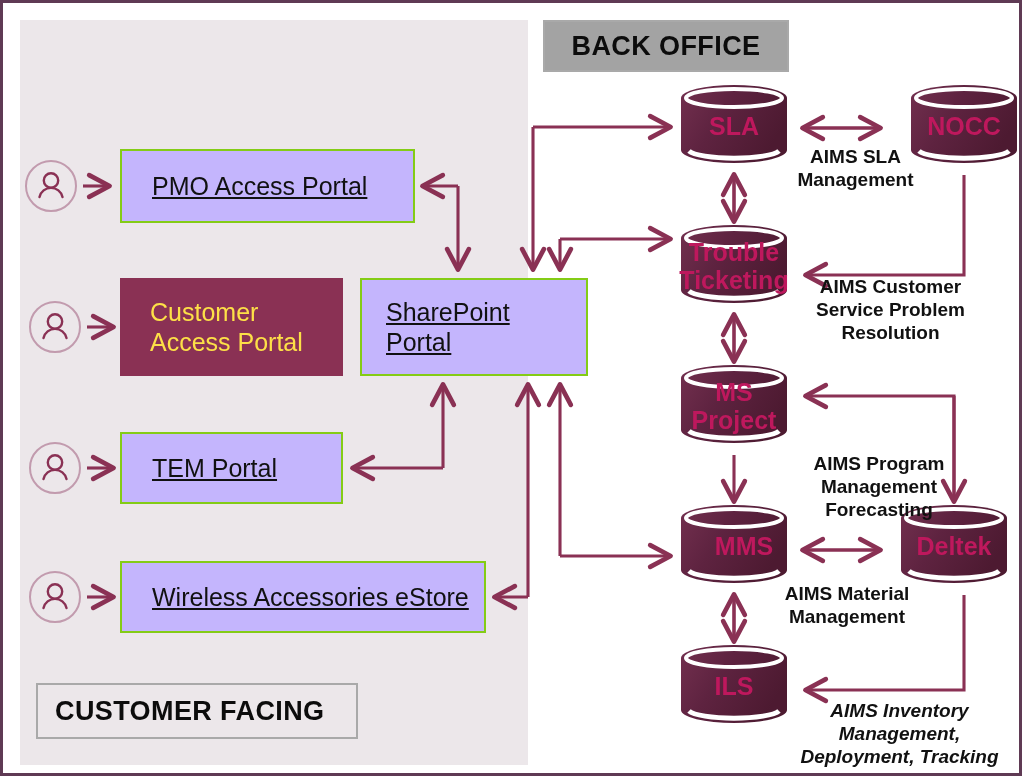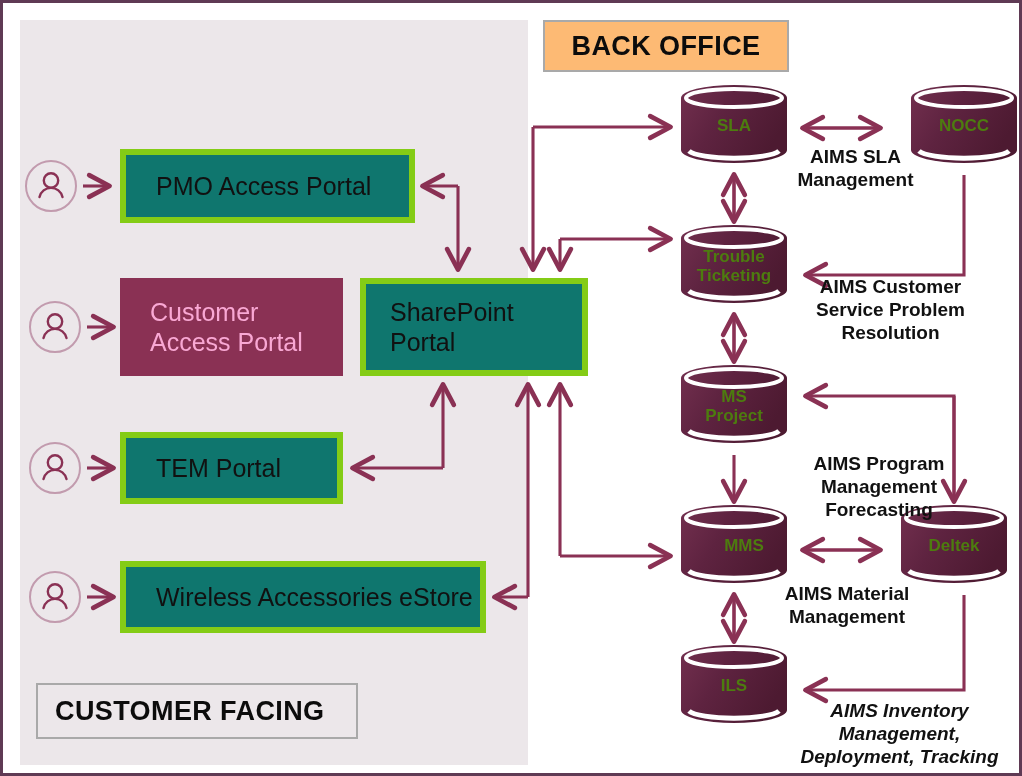--- a/index.html
+++ b/index.html
@@ -43,21 +43,21 @@
     display: flex;
     align-items: center;
     font-size: 27px;
     font-weight: bold;
     color: #0c0c0c;
     letter-spacing: 0.4px;
   }
   #back-office-box {
     left: 540px; top: 17px;
     width: 246px; height: 52px;
-    background: #fdba74;
+    background: #a3a3a3;
     justify-content: center;
   }
   #customer-facing-box {
     left: 33px; top: 680px;
     width: 322px; height: 56px;
     background: #ece7ea;
     padding-left: 17px;
   }
 
   
@@ -65,26 +65,27 @@
     position: absolute;
     box-sizing: border-box;
     display: flex;
     align-items: center;
     font-size: 25px;
     color: #111111;
     padding-left: 30px;
     line-height: 1.22;
   }
   .portal.light {
-    background: #0f766e;
-    border: 6px solid #84cc16;
+    background: #c4b5fd;
+    border: 2px solid #84cc16;
+    text-decoration: underline;
   }
   .portal.filled {
     background: #8a3154;
-    color: #f9a8d4;
+    color: #fde047;
     border: none;
   }
   #pmo-portal      { left:117px; top:146px; width:295px; height:74px; }
   #customer-portal { left:117px; top:275px; width:223px; height:98px; }
   #tem-portal      { left:117px; top:429px; width:223px; height:72px; }
   #estore-portal   { left:117px; top:558px; width:366px; height:72px; }
   #sharepoint-portal {
     left:357px; top:275px; width:228px; height:98px;
     padding-left: 24px;
   }
@@ -107,22 +108,22 @@
     height: 82px;
   }
   .cyl .cyl-label {
     position: absolute;
     left: 0; top: 0;
     width: 106px; height: 82px;
     display: flex;
     align-items: center;
     justify-content: center;
     text-align: center;
-    color: #4d7c0f;
-    font-size: 17px;
+    color: #be185d;
+    font-size: 25px;
     font-weight: bold;
     line-height: 1.12;
     z-index: 2;
     pointer-events: none;
   }
 
   
   .aims-label {
     position: absolute;
     font-size: 19px;

